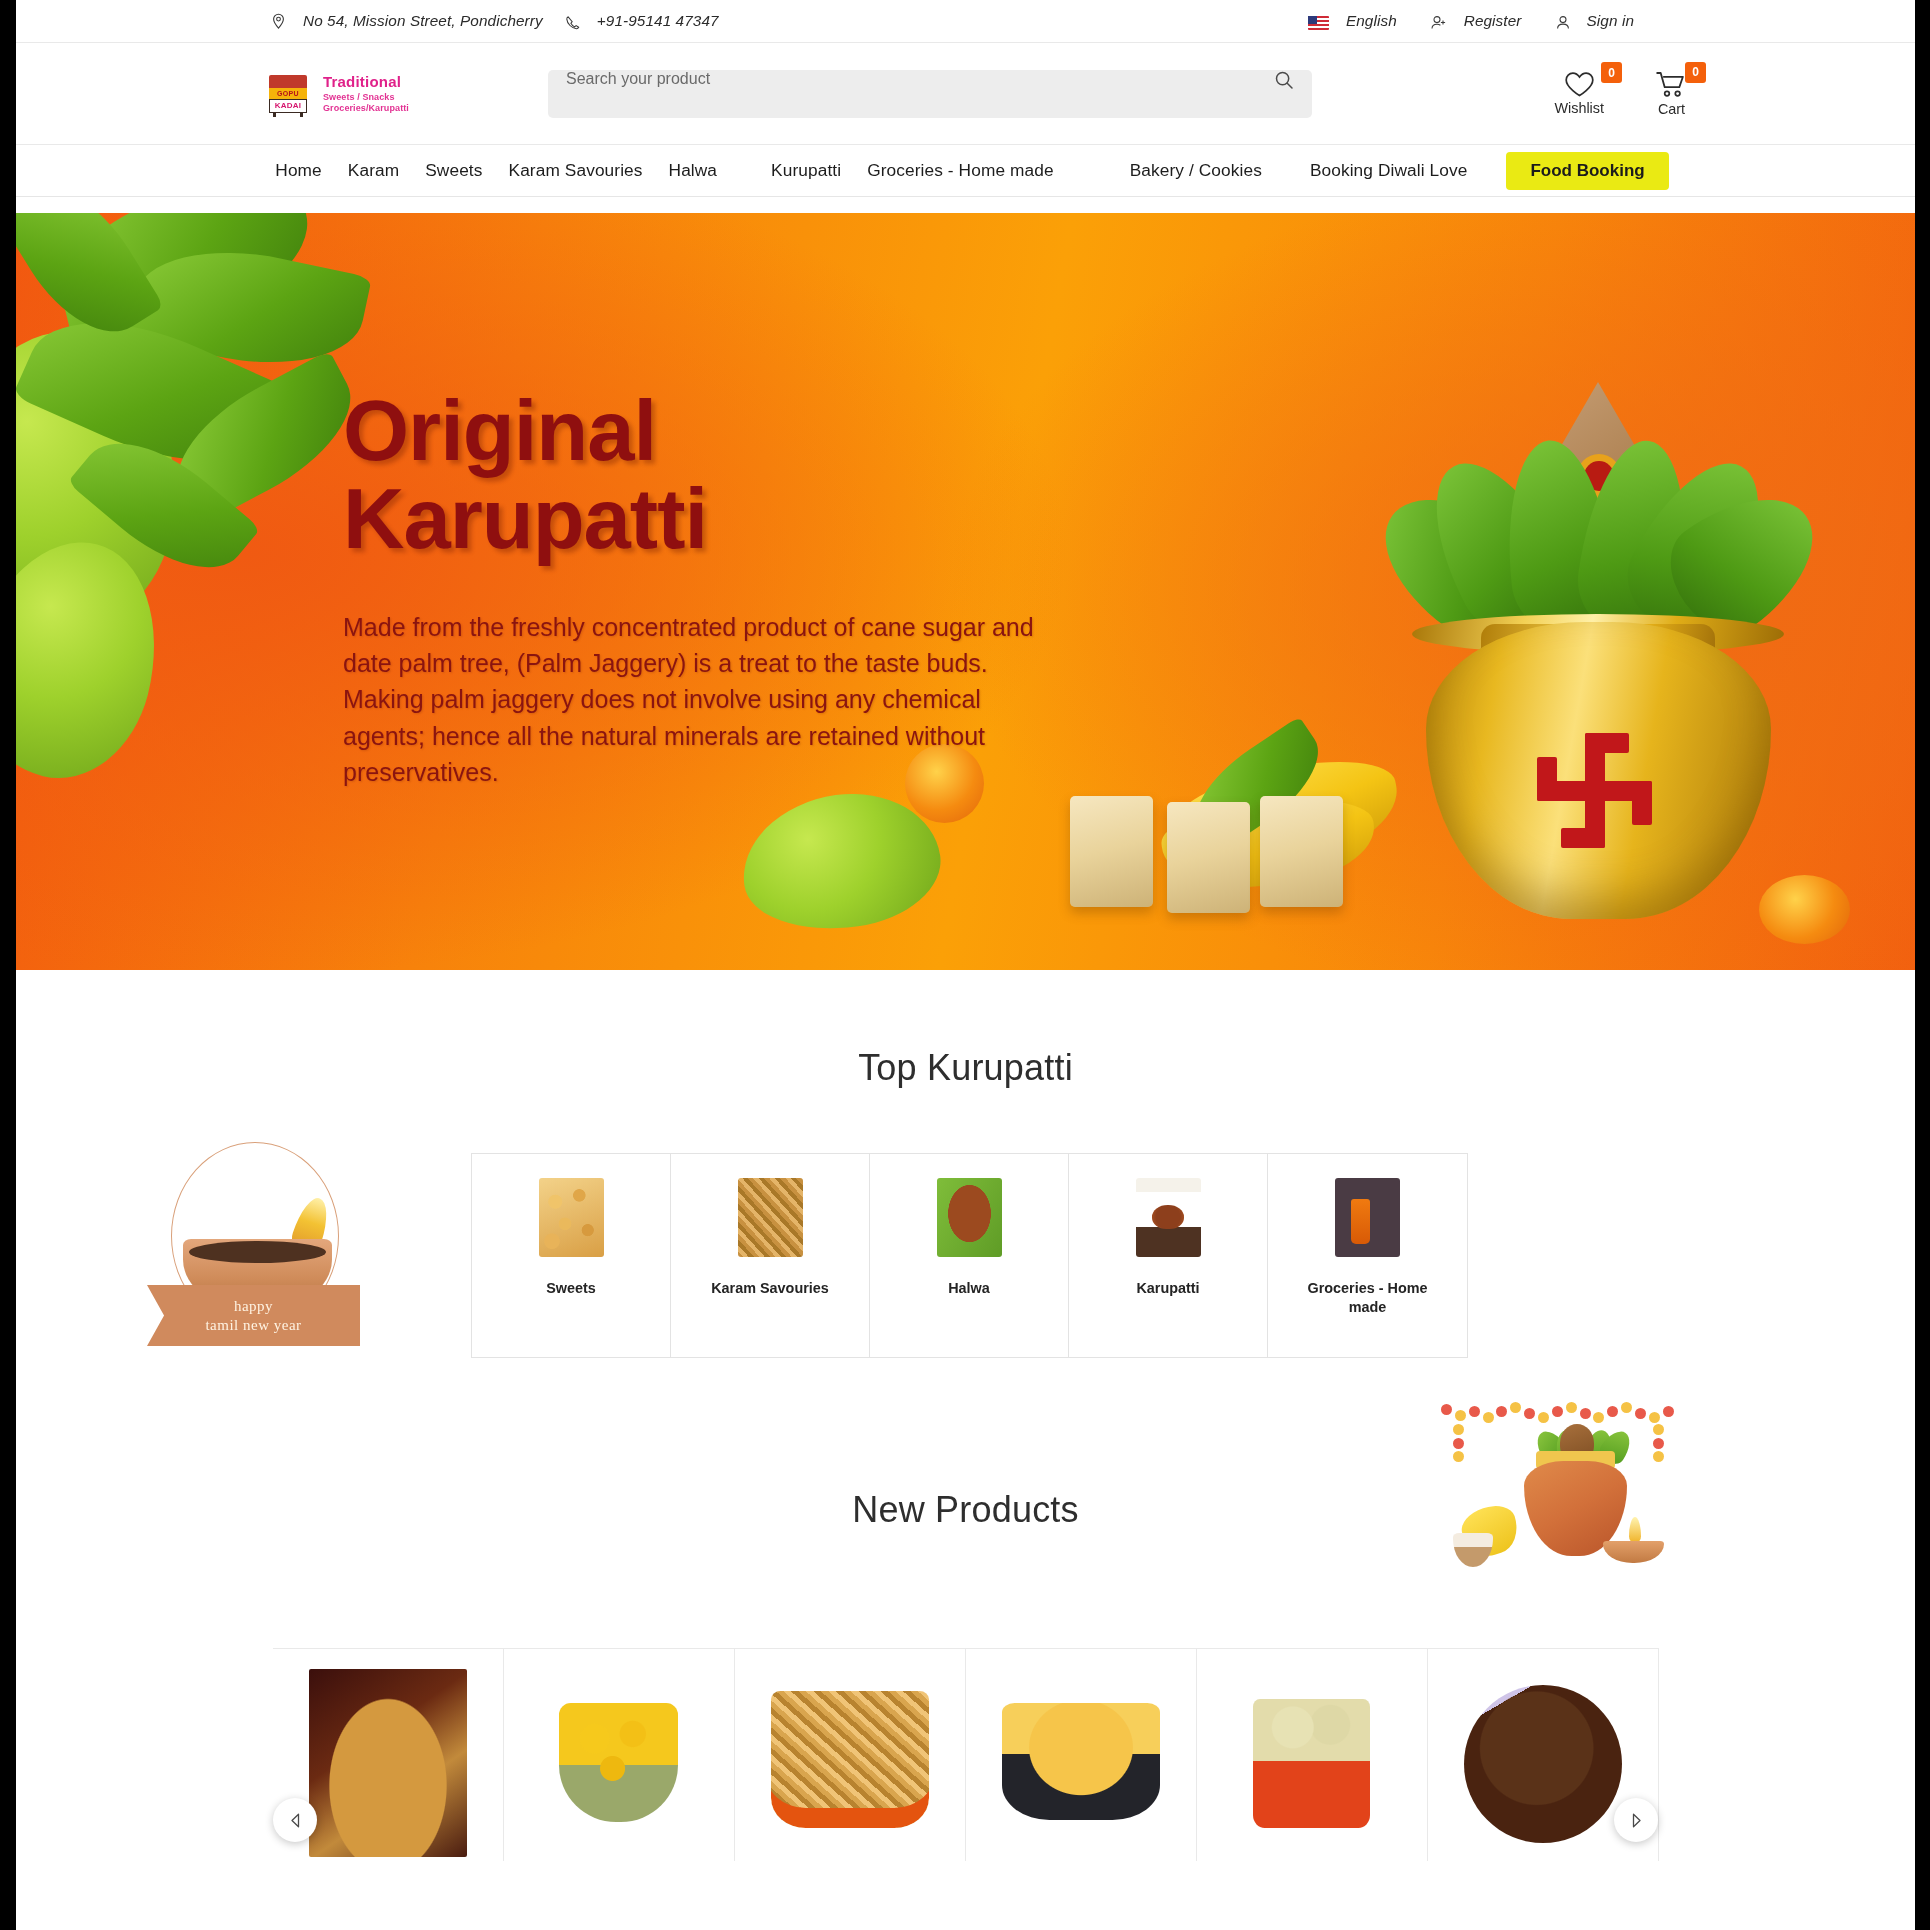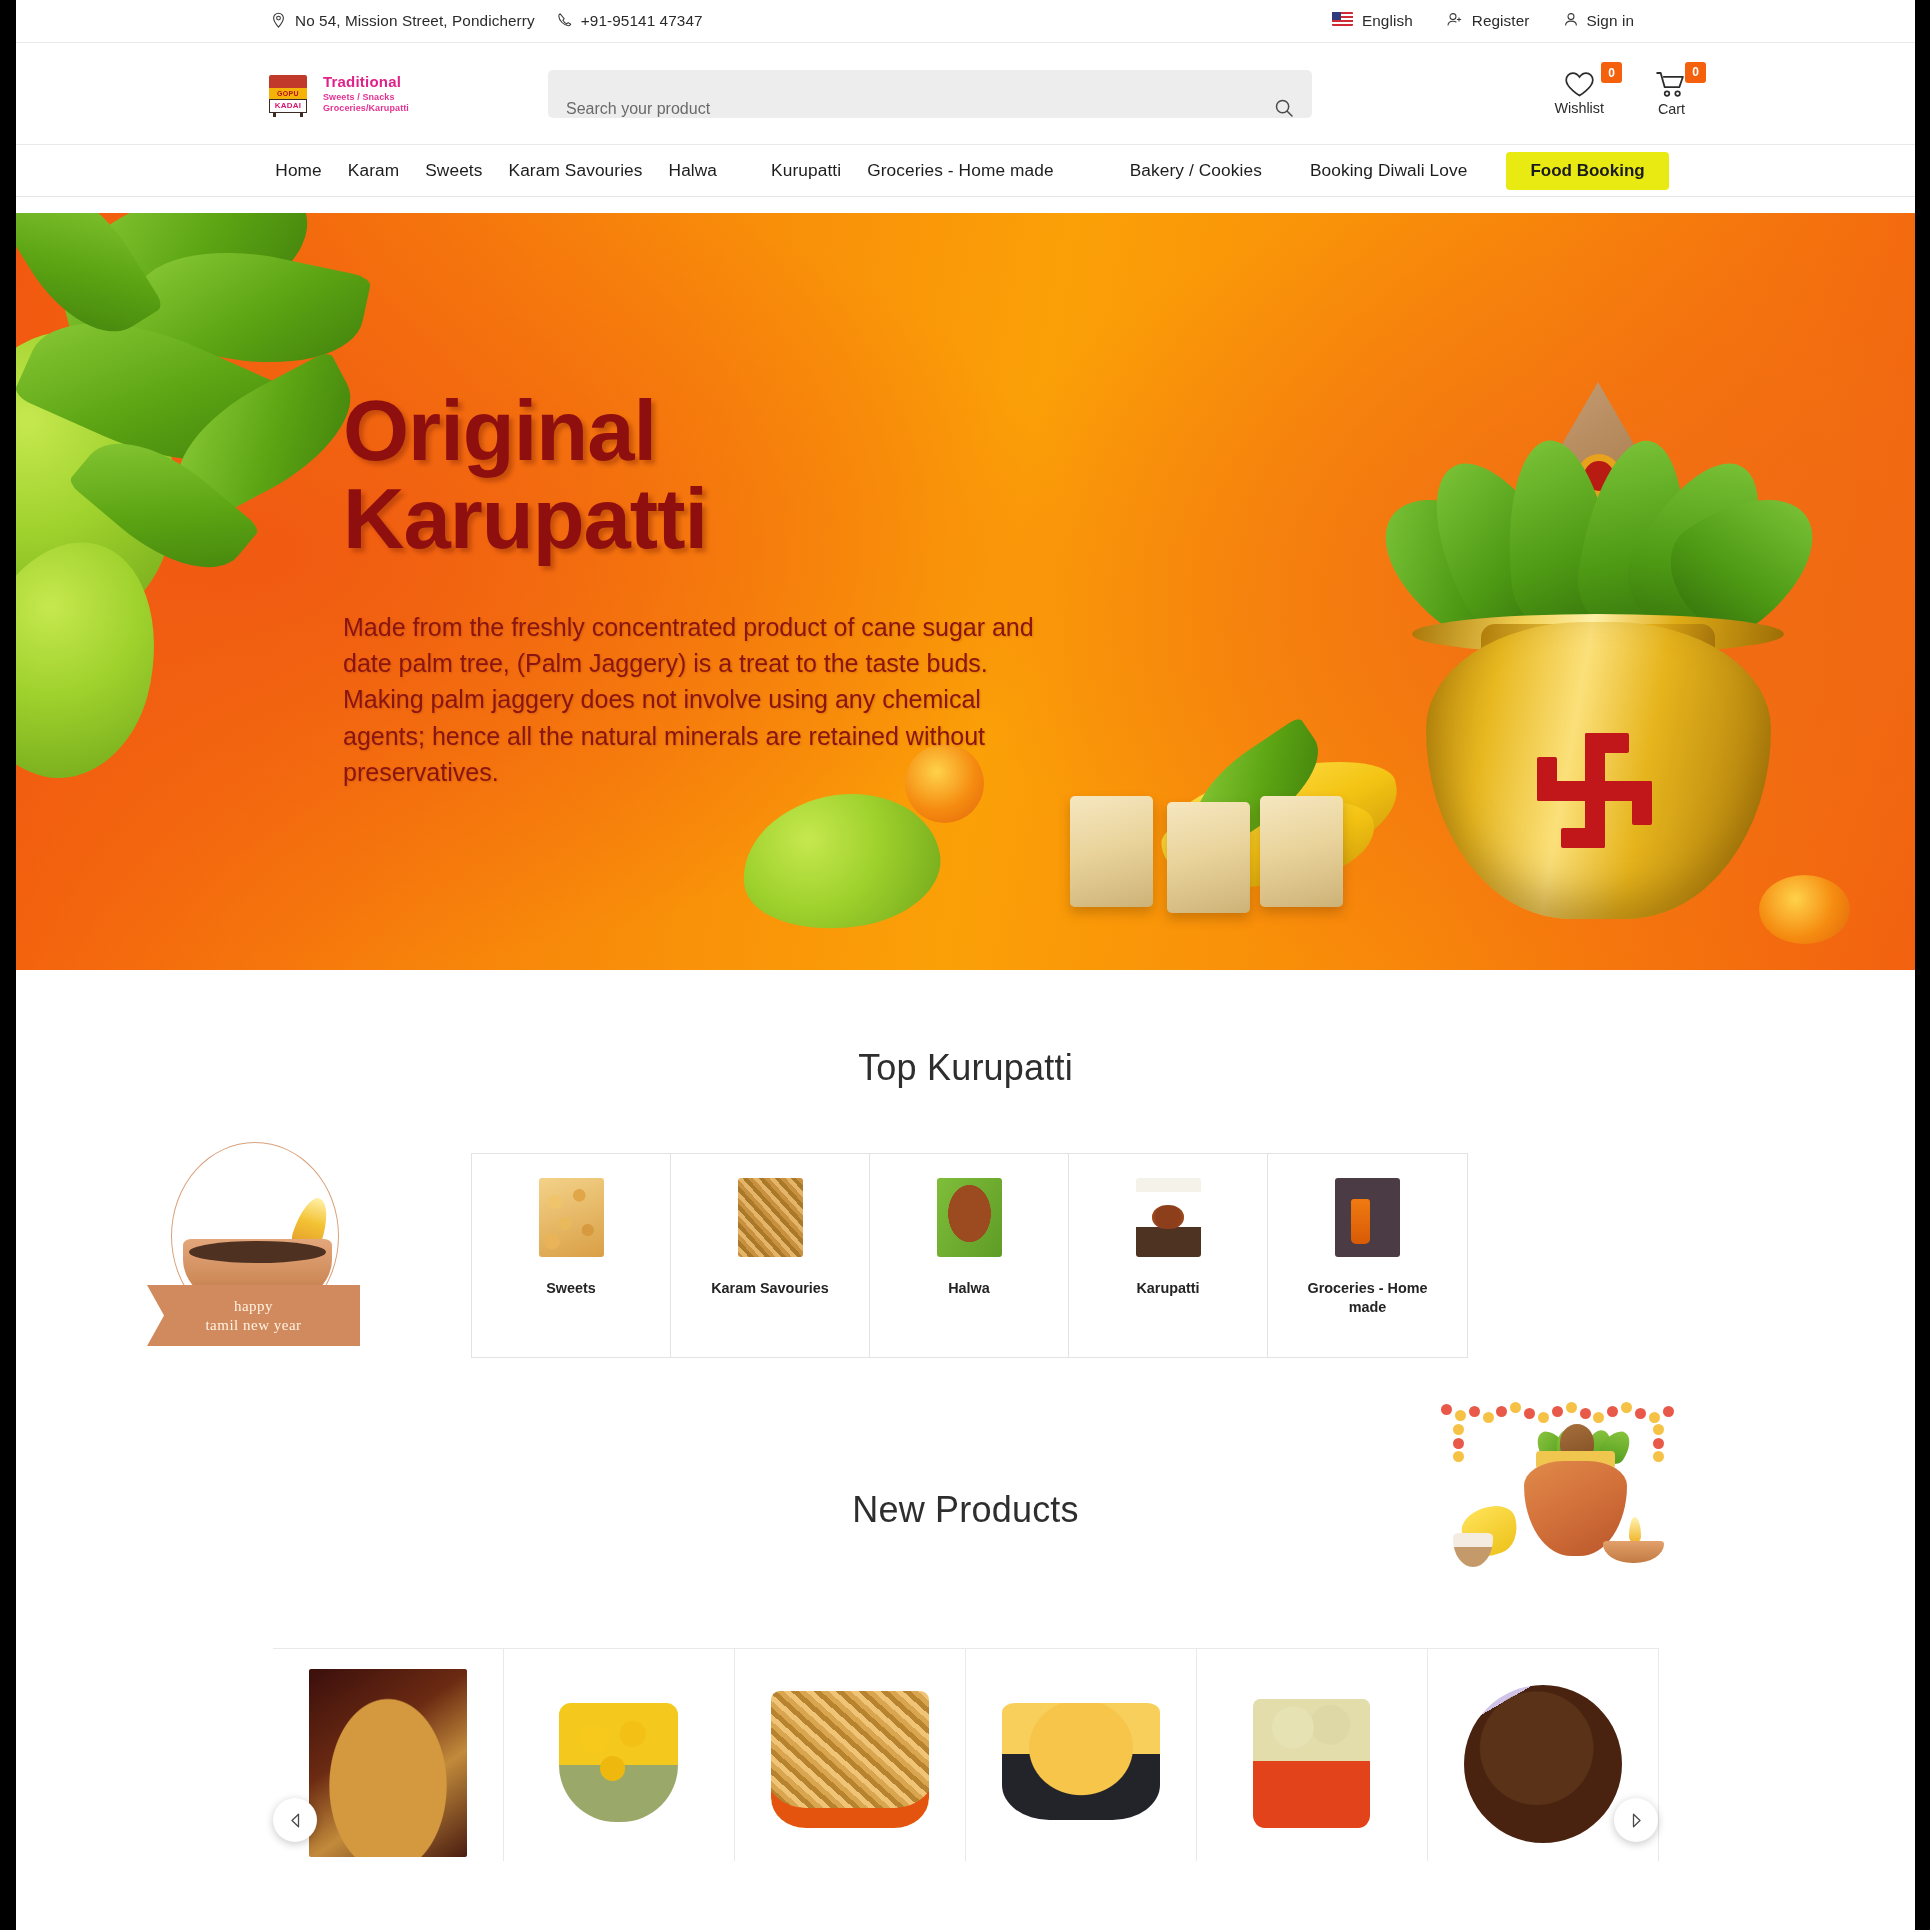--- a/index.html
+++ b/index.html
@@ -24,24 +24,25 @@
     border-bottom: 1px solid #e9e9e9;
     display: flex;
     align-items: center;
   }
   .topbar-left {
     display: flex; align-items: center;
     gap: 22px;
     margin-left: 271px;
   }
   .tb-item {
-    display: flex; align-items: flex-start; gap: 9px;
+    display: flex; align-items: flex-end; gap: 17px;
     font-size: 15.3px; color: #2b2b2b;
     letter-spacing: 0.1px;
     white-space: nowrap;
+    font-style: italic;
   }
   .topbar-right {
     position: absolute; right: 297px;
     display: flex; align-items: center; gap: 34px;
   }
   .flag {
     width: 21px; height: 14px;
     background:
       linear-gradient(to bottom,
         #cf2b37 0 14.2%, #fff 14.2% 28.5%, #cf2b37 28.5% 42.8%,
@@ -98,21 +99,21 @@
     letter-spacing: 0.2px;
   }
   .logo-t2, .logo-t3 {
     font-size: 9px; font-weight: bold; color: #e0218a;
     letter-spacing: 0.1px; opacity: .92;
   }
   .search-box {
     position:absolute; left: 548px; top: 50%; transform: translateY(-50%);
     width: 764px; height: 48px;
     background: #ededed; border-radius: 5px;
-    display:flex; align-items:flex-end; padding: 0 18px;
+    display:flex; align-items:flex-start; padding: 0 18px;
   }
   .search-input {
     flex:1; border:none; outline:none; background:transparent;
     font-size: 16px; color:#5d5d5d;
     font-family:"Liberation Sans", sans-serif;
   }
   .search-input::placeholder { color:#6a6a6a; }
   .header-right {
     position:absolute; right: 243px; top:50%; transform:translateY(-50%);
     display:flex; align-items:center; gap: 51px;

